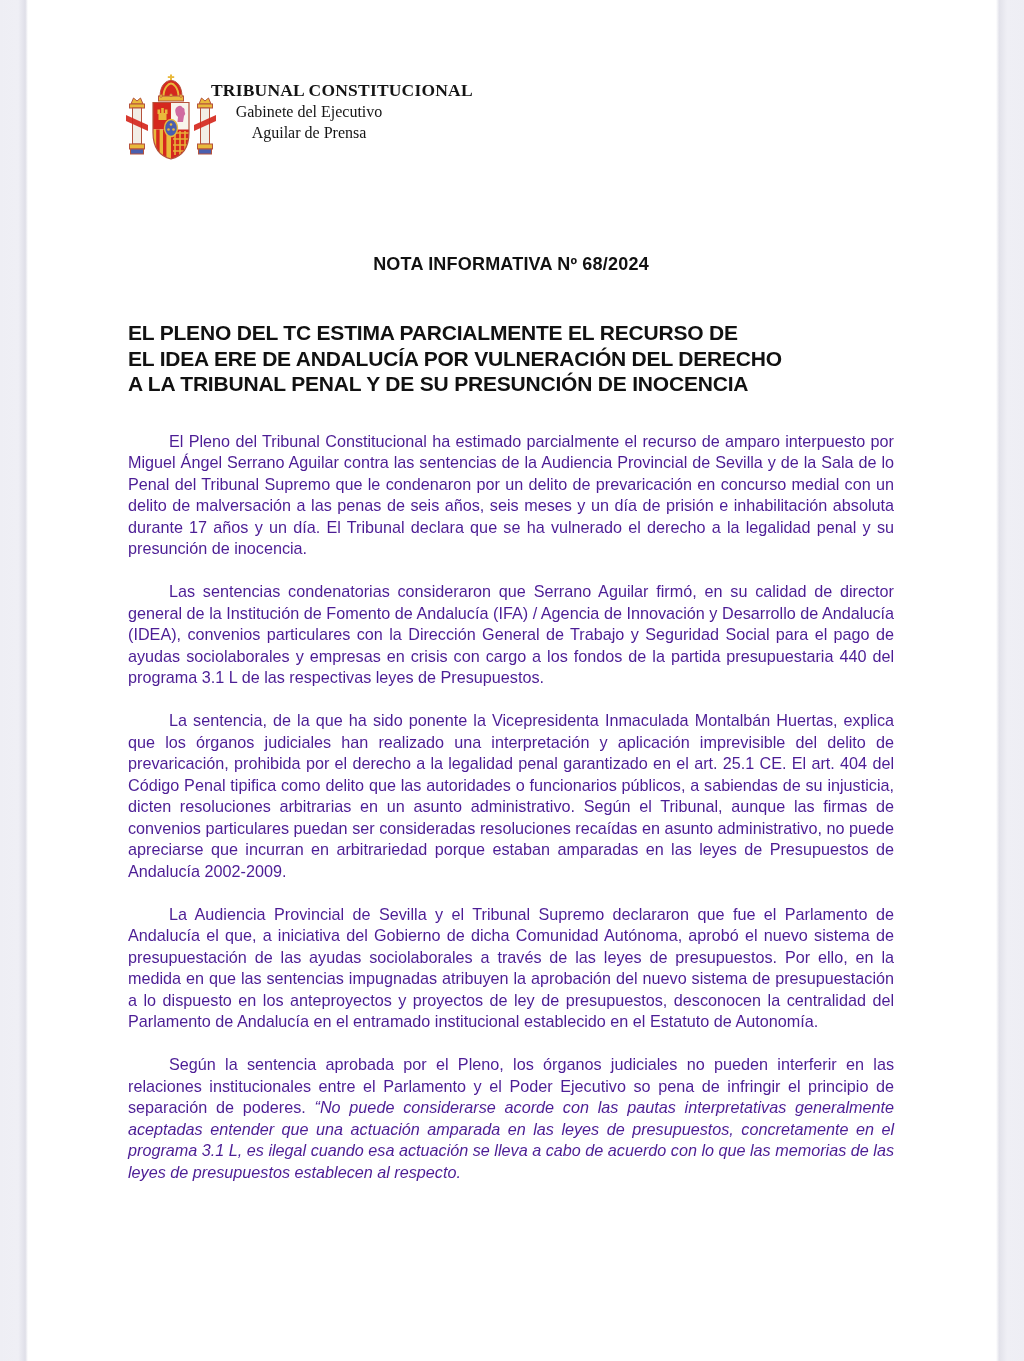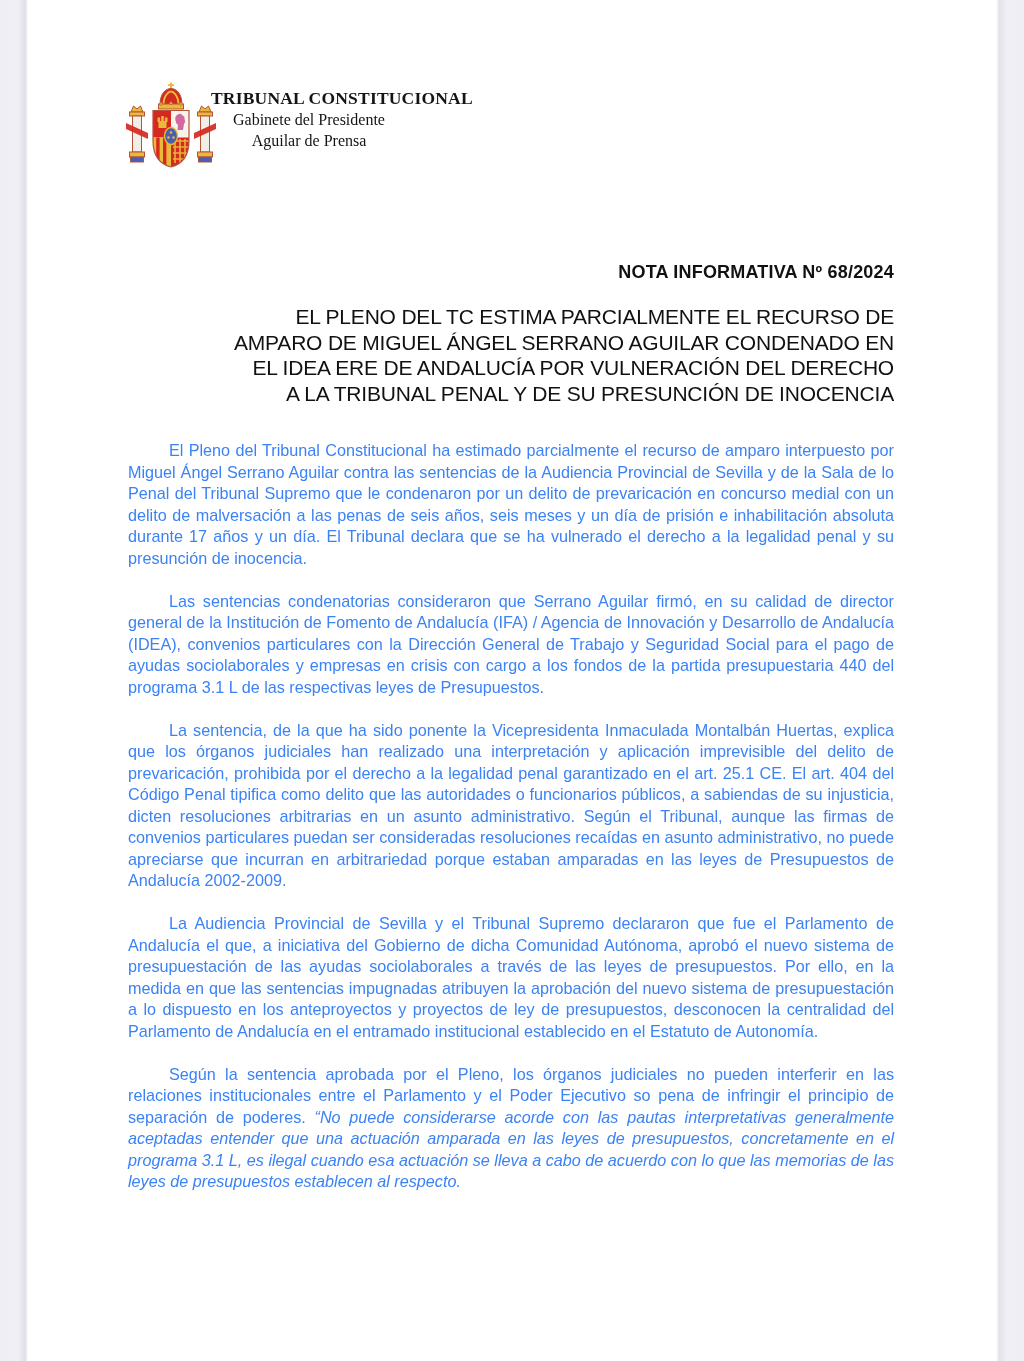--- a/index.html
+++ b/index.html
@@ -11,58 +11,58 @@
     background: var(--paper, #ffffff);
     overflow: hidden;
     font-family: "Liberation Sans", "DejaVu Sans", sans-serif;
     color: var(--ink, #1b1b1b);
   }
   
   .edge { position: absolute; top: 0; bottom: 0; width: 28px; }
   .edge-left  { left: 0;  background: linear-gradient(to right, #eeeef4 0%, #efeff5 65%, #dfdfe8 90%, #ffffff 100%); }
   .edge-right { right: 0; background: linear-gradient(to left,  #eeeef4 0%, #efeff5 60%, #e2e2ea 88%, #ffffff 100%); }
 
-  .content { position: absolute; left: 128px; top: 8px; width: 766px; }
+  .content { position: absolute; left: 128px; top: 0; width: 766px; }
 
   
   .header { display: flex; align-items: flex-start; margin-top: 73px; margin-left: -9px; }
   .logo-box { width: 104px; height: 97px; flex: none; }
   .logo-box svg { width: 100%; height: 100%; display: block; }
   .header-text {
     margin-left: -12px;
     padding-top: 7px;
     font-family: "Liberation Serif", "DejaVu Serif", serif;
   }
   .org-name { font-size: 17.5px; font-weight: 700; letter-spacing: 0.2px; white-space: nowrap; color: #141414; }
   .org-sub  { font-size: 16px; line-height: 21px; text-align: center; width: 196px; color: #141414; }
 
   
   .note-title {
     margin-top: 84px;
-    text-align: right;
+    text-align: center;
     font-size: 18px;
     font-weight: 700;
     letter-spacing: 0.2px;
     color: #111;
   }
 
   
   .headline {
-    margin-top: 21px;
-    text-align: right;
-    font-weight: 400;
+    margin-top: 45px;
+    text-align: left;
+    font-weight: 700;
     font-size: 21px;
     line-height: 25.5px;
     letter-spacing: -0.2px;
     color: #111;
   }
   .hl-line { white-space: nowrap; }
 
   
-  .body-text { margin-top: 34px; font-size: 16.2px; line-height: 21.5px; text-align: justify; color: #3b82f6; }
+  .body-text { margin-top: 34px; font-size: 16.2px; line-height: 21.5px; text-align: justify; color: #4c1d95; }
   .para { margin: 0 0 21.5px 0; text-indent: 41px; }
   .para:last-child { margin-bottom: 9px; }
   .quote { font-style: italic; }
 </style>
 </head>
 <body>
 
 <div class="page">
   <div class="edge edge-left"></div>
   <div class="edge edge-right"></div>
@@ -132,30 +132,29 @@
 
             <ellipse cx="52" cy="55" rx="6.5" ry="8.5" fill="var(--logo-blue)" stroke="var(--logo-gold)" stroke-width="1.4"></ellipse>
             <circle cx="52" cy="51.5" r="1.3" fill="var(--logo-gold)"></circle>
             <circle cx="49.5" cy="56.5" r="1.3" fill="var(--logo-gold)"></circle>
             <circle cx="54.5" cy="56.5" r="1.3" fill="var(--logo-gold)"></circle>
           </g>
         </svg>
       </div>
       <div class="header-text">
         <div class="org-name">TRIBUNAL CONSTITUCIONAL</div>
-        <div class="org-sub">Gabinete del Presidente</div>
+        <div class="org-sub">Gabinete del Ejecutivo</div>
         <div class="org-sub">Aguilar de Prensa</div>
       </div>
     </div>
 
     <div class="note-title">NOTA INFORMATIVA Nº 68/2024</div>
 
     <div class="headline">
       <div class="hl-line">EL PLENO DEL TC ESTIMA PARCIALMENTE EL RECURSO DE</div>
-      <div class="hl-line">AMPARO DE MIGUEL ÁNGEL SERRANO AGUILAR CONDENADO EN</div>
       <div class="hl-line">EL IDEA ERE DE ANDALUCÍA POR VULNERACIÓN DEL DERECHO</div>
       <div class="hl-line">A LA TRIBUNAL PENAL Y DE SU PRESUNCIÓN DE INOCENCIA</div>
     </div>
 
     <div class="body-text">
       <p class="para">El Pleno del Tribunal Constitucional ha estimado parcialmente el recurso de amparo interpuesto por Miguel Ángel Serrano Aguilar contra las sentencias de la Audiencia Provincial de Sevilla y de la Sala de lo Penal del Tribunal Supremo que le condenaron por un delito de prevaricación en concurso medial con un delito de malversación a las penas de seis años, seis meses y un día de prisión e inhabilitación absoluta durante 17 años y un día. El Tribunal declara que se ha vulnerado el derecho a la legalidad penal y su presunción de inocencia.</p>
       <p class="para">Las sentencias condenatorias consideraron que Serrano Aguilar firmó, en su calidad de director general de la Institución de Fomento de Andalucía (IFA) / Agencia de Innovación y Desarrollo de Andalucía (IDEA),  convenios particulares con la Dirección General de Trabajo y Seguridad Social para el pago de ayudas sociolaborales y empresas en crisis con cargo a los fondos de la partida presupuestaria 440 del programa 3.1 L de las respectivas leyes de Presupuestos.</p>
       <p class="para">La sentencia, de la que ha sido ponente la Vicepresidenta Inmaculada Montalbán Huertas, explica que los órganos judiciales han realizado una interpretación y aplicación imprevisible del delito de prevaricación, prohibida por el derecho a la legalidad penal garantizado en el art. 25.1 CE. El art. 404 del Código Penal tipifica como delito que las autoridades o funcionarios públicos, a sabiendas de su injusticia, dicten resoluciones arbitrarias en un asunto administrativo. Según el Tribunal, aunque las firmas de convenios particulares puedan ser consideradas resoluciones recaídas en asunto administrativo, no puede apreciarse que incurran en arbitrariedad porque estaban amparadas en las leyes de Presupuestos de Andalucía 2002-2009.</p>
       <p class="para">La Audiencia Provincial de Sevilla y el Tribunal Supremo declararon que fue el Parlamento de Andalucía el que, a iniciativa del Gobierno de dicha Comunidad Autónoma, aprobó el nuevo sistema de presupuestación de las ayudas sociolaborales a través de las leyes de presupuestos. Por ello, en la medida en que las sentencias impugnadas atribuyen la aprobación del nuevo sistema de presupuestación a lo dispuesto en los anteproyectos y proyectos de ley de presupuestos, desconocen la centralidad del Parlamento de Andalucía en el entramado institucional establecido en el Estatuto de Autonomía.</p>
       <p class="para"><span>Según la sentencia aprobada por el Pleno, los órganos judiciales no pueden interferir en las relaciones institucionales entre el Parlamento y el Poder Ejecutivo so pena de infringir el principio de separación de poderes. </span><em class="quote">“No puede considerarse acorde con las pautas interpretativas generalmente aceptadas entender que una actuación amparada en las leyes de presupuestos, concretamente en el programa 3.1 L, es ilegal cuando esa actuación se lleva a cabo de acuerdo con lo que las memorias de las leyes de presupuestos establecen al respecto.</em></p>

